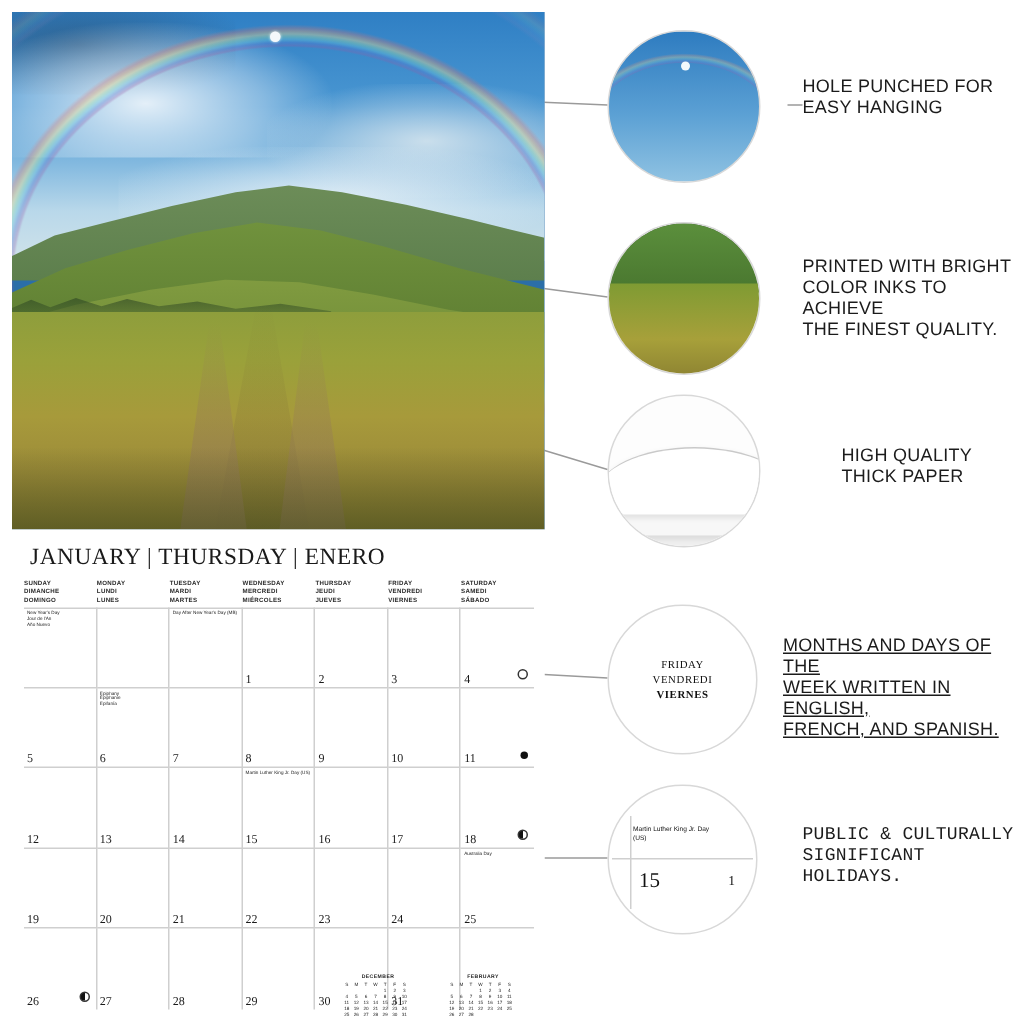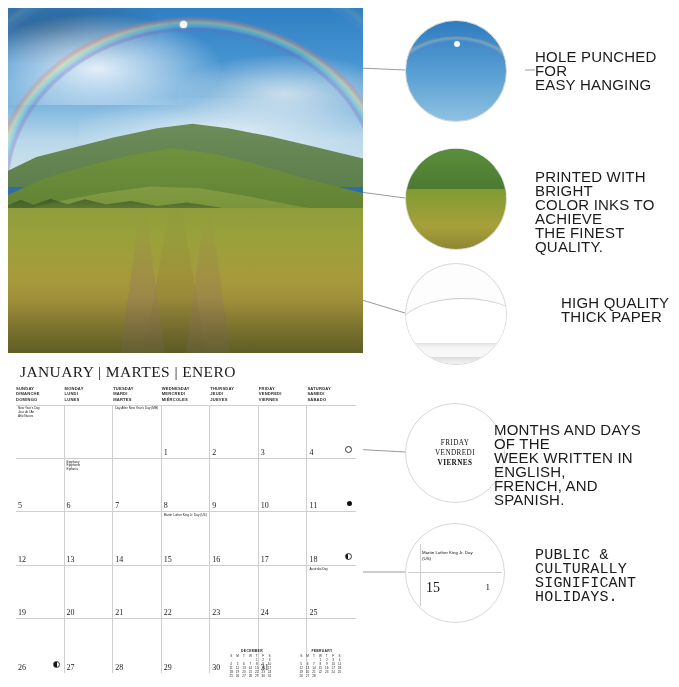--- a/index.html
+++ b/index.html
@@ -116,25 +116,25 @@
   .c4{left:405px;top:403px;width:98px;height:98px;}
   .c4 .lbl{position:absolute;left:0;right:0;top:34px;text-align:center;font-family:"Liberation Serif",serif;font-size:7.2px;line-height:10px;color:#111;letter-spacing:.4px;}
 
   .c5{left:405px;top:523px;width:98px;height:98px;}
   .c5 .holi{position:absolute;left:16px;top:26px;right:10px;font-size:4.4px;line-height:5.6px;color:#111;}
   .c5 .n15{position:absolute;left:20px;top:56px;font-family:"Liberation Serif",serif;font-size:14px;color:#111;}
   .c5 .n1{position:absolute;right:14px;top:58px;font-family:"Liberation Serif",serif;font-size:9px;color:#111;}
   .c5 .vline{position:absolute;left:14px;top:20px;width:1px;height:62px;background:#cfcfcf;}
   .c5 .hline{position:absolute;left:2px;top:48px;width:94px;height:1px;background:#cfcfcf;}
 
-  .caption{position:absolute;font-size:15px;line-height:14px;color:#1b1b1b;letter-spacing:.2px;}
+  .caption{position:absolute;font-size:12px;line-height:14px;color:#1b1b1b;letter-spacing:.2px;}
   .t1{left:535px;top:50px;width:140px;}
   .t2{left:535px;top:170px;width:142px;}
   .t3{left:535px;top:296px;width:140px;margin-left:26px;}
-  .t4{left:494px;top:423px;width:155px;}
+  .t4{left:522px;top:423px;width:155px;text-decoration:underline;}
   .t5{left:535px;top:549px;width:142px;font-family:Liberation Mono, monospace;}
   svg.lead{position:absolute;left:0;top:0;width:679px;height:687px;pointer-events:none;}
 </style>
 </head>
 <body>
 
 <div class="stage">
 
   <svg class="lead">
     <path d="M176,16 L176,60 L405,70" fill="none" stroke="#9a9a9a" stroke-width="1"></path>
@@ -161,21 +161,21 @@
       <div class="treeline"></div>
       <div class="meadow"></div>
       <div class="trackpath"></div>
       <div class="trackL"></div>
       <div class="trackR"></div>
       <div class="grassdark"></div>
     </div>
     <div class="hole"></div>
 
     <div class="calendar">
-      <div class="cal-title">JANUARY | MARTES | ENERO</div>
+      <div class="cal-title">JANUARY | THURSDAY | ENERO</div>
       <div class="dayheads" id="dayheads">
           <div class="dayhead">
             <div>SUNDAY</div>
             <div>DIMANCHE</div>
             <div>DOMINGO</div>
           </div>
           <div class="dayhead">
             <div>MONDAY</div>
             <div>LUNDI</div>
             <div>LUNES</div>

